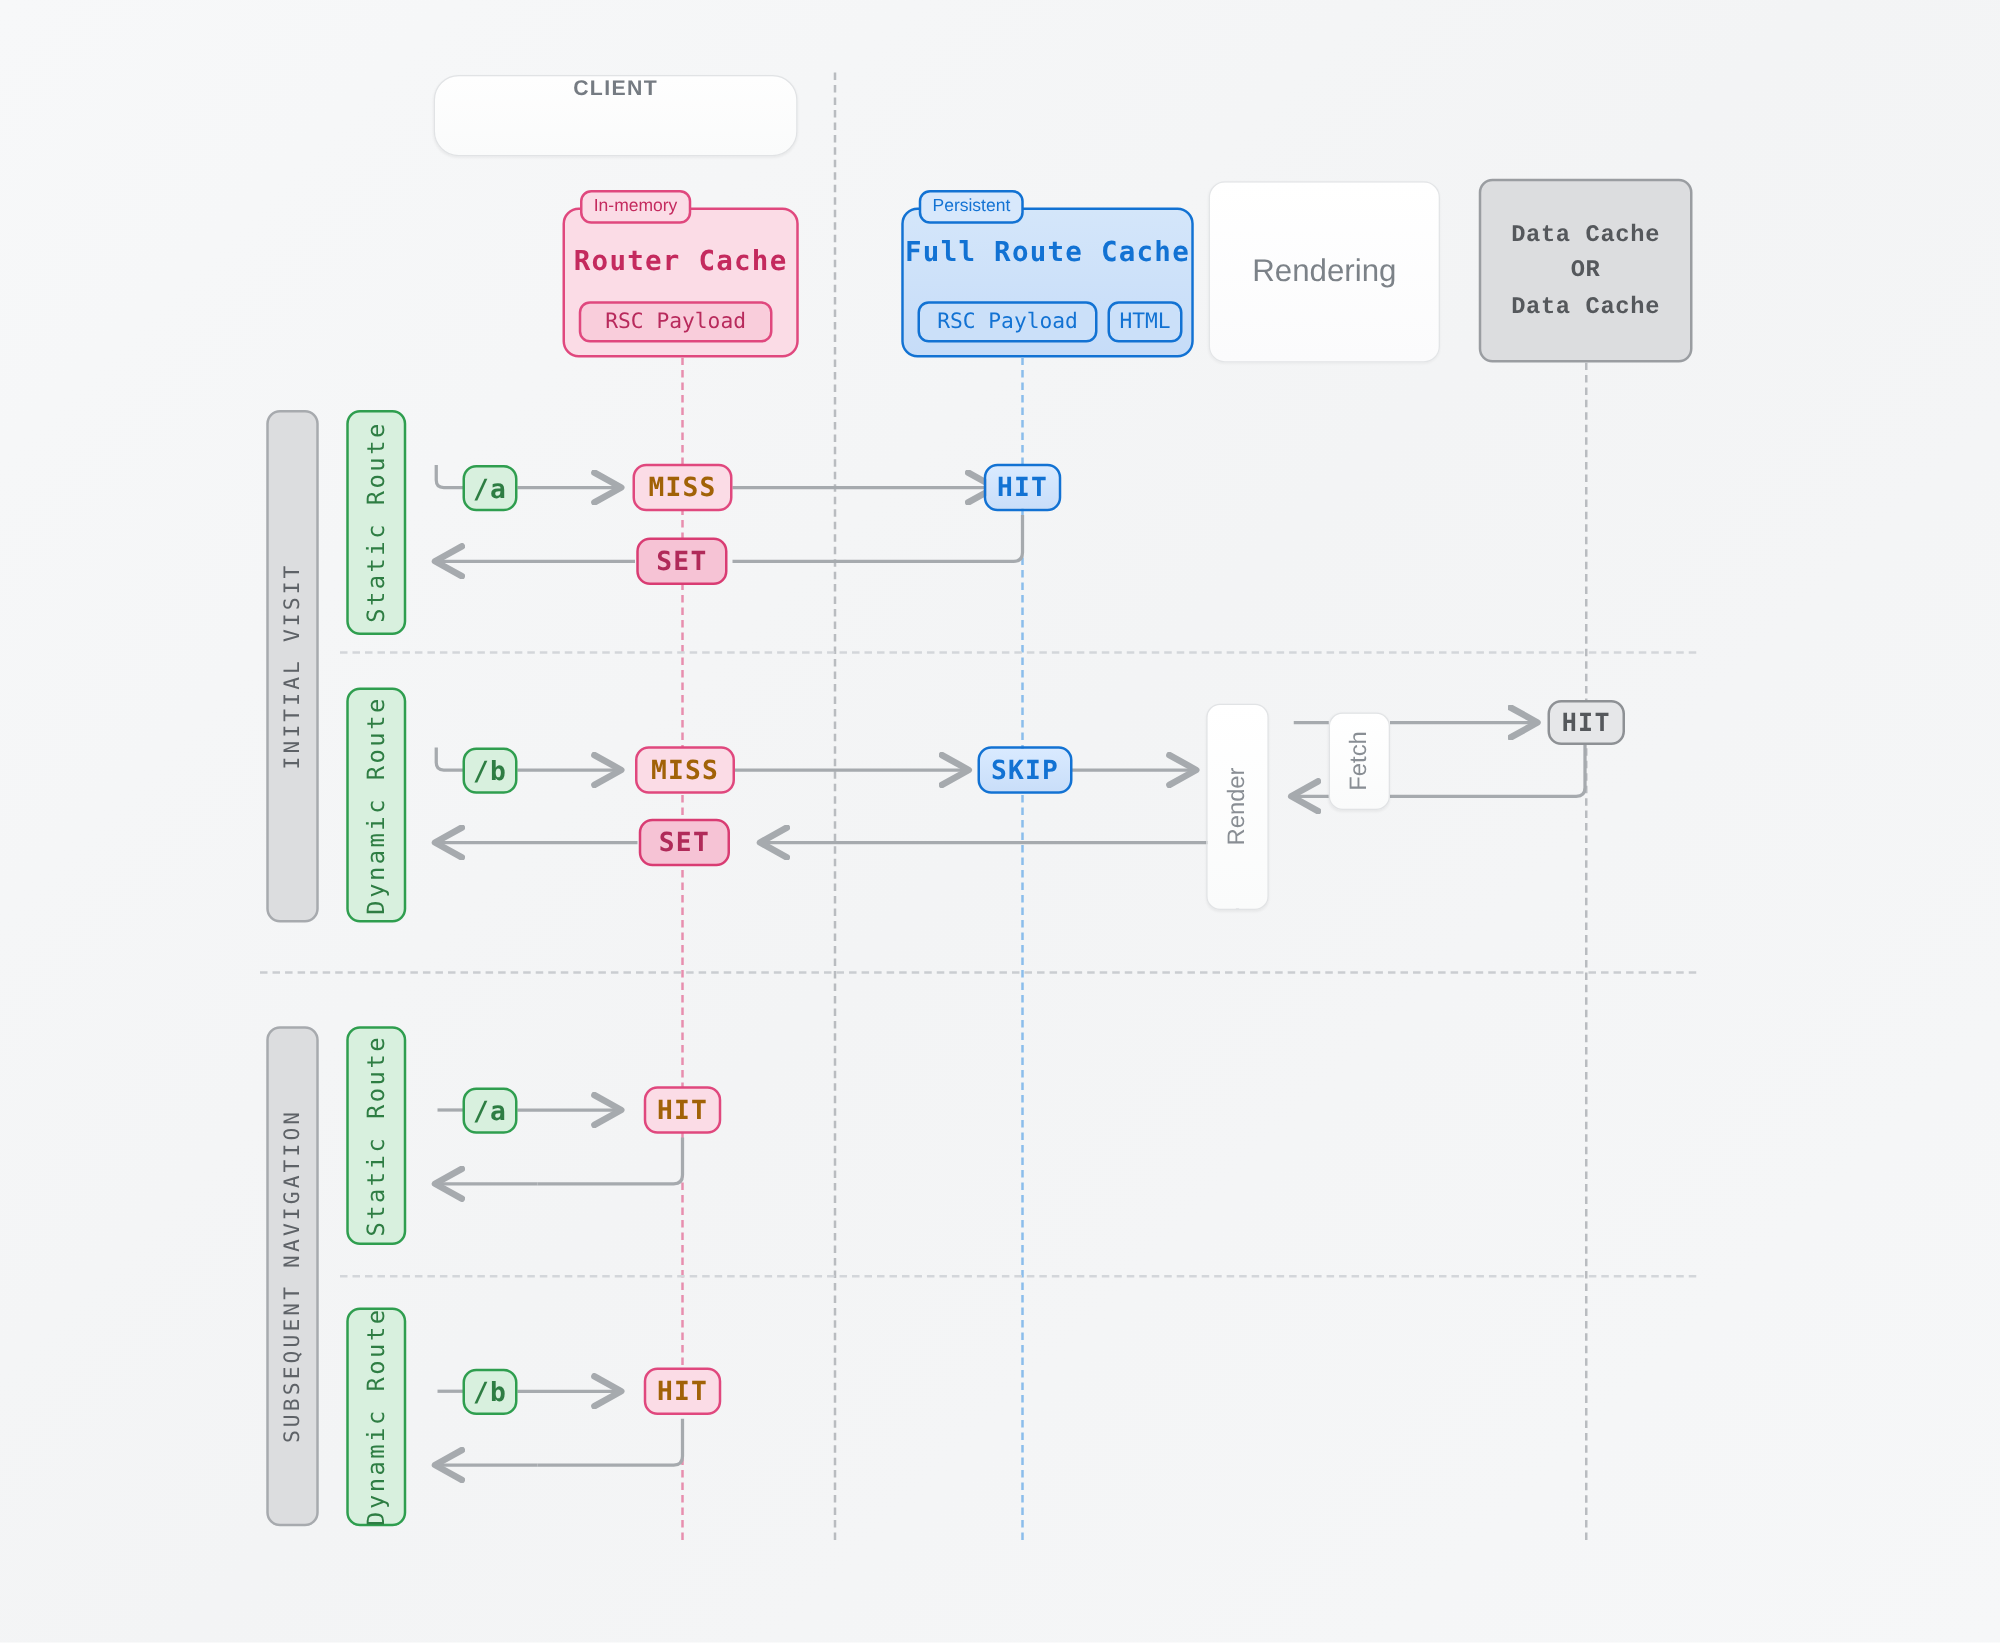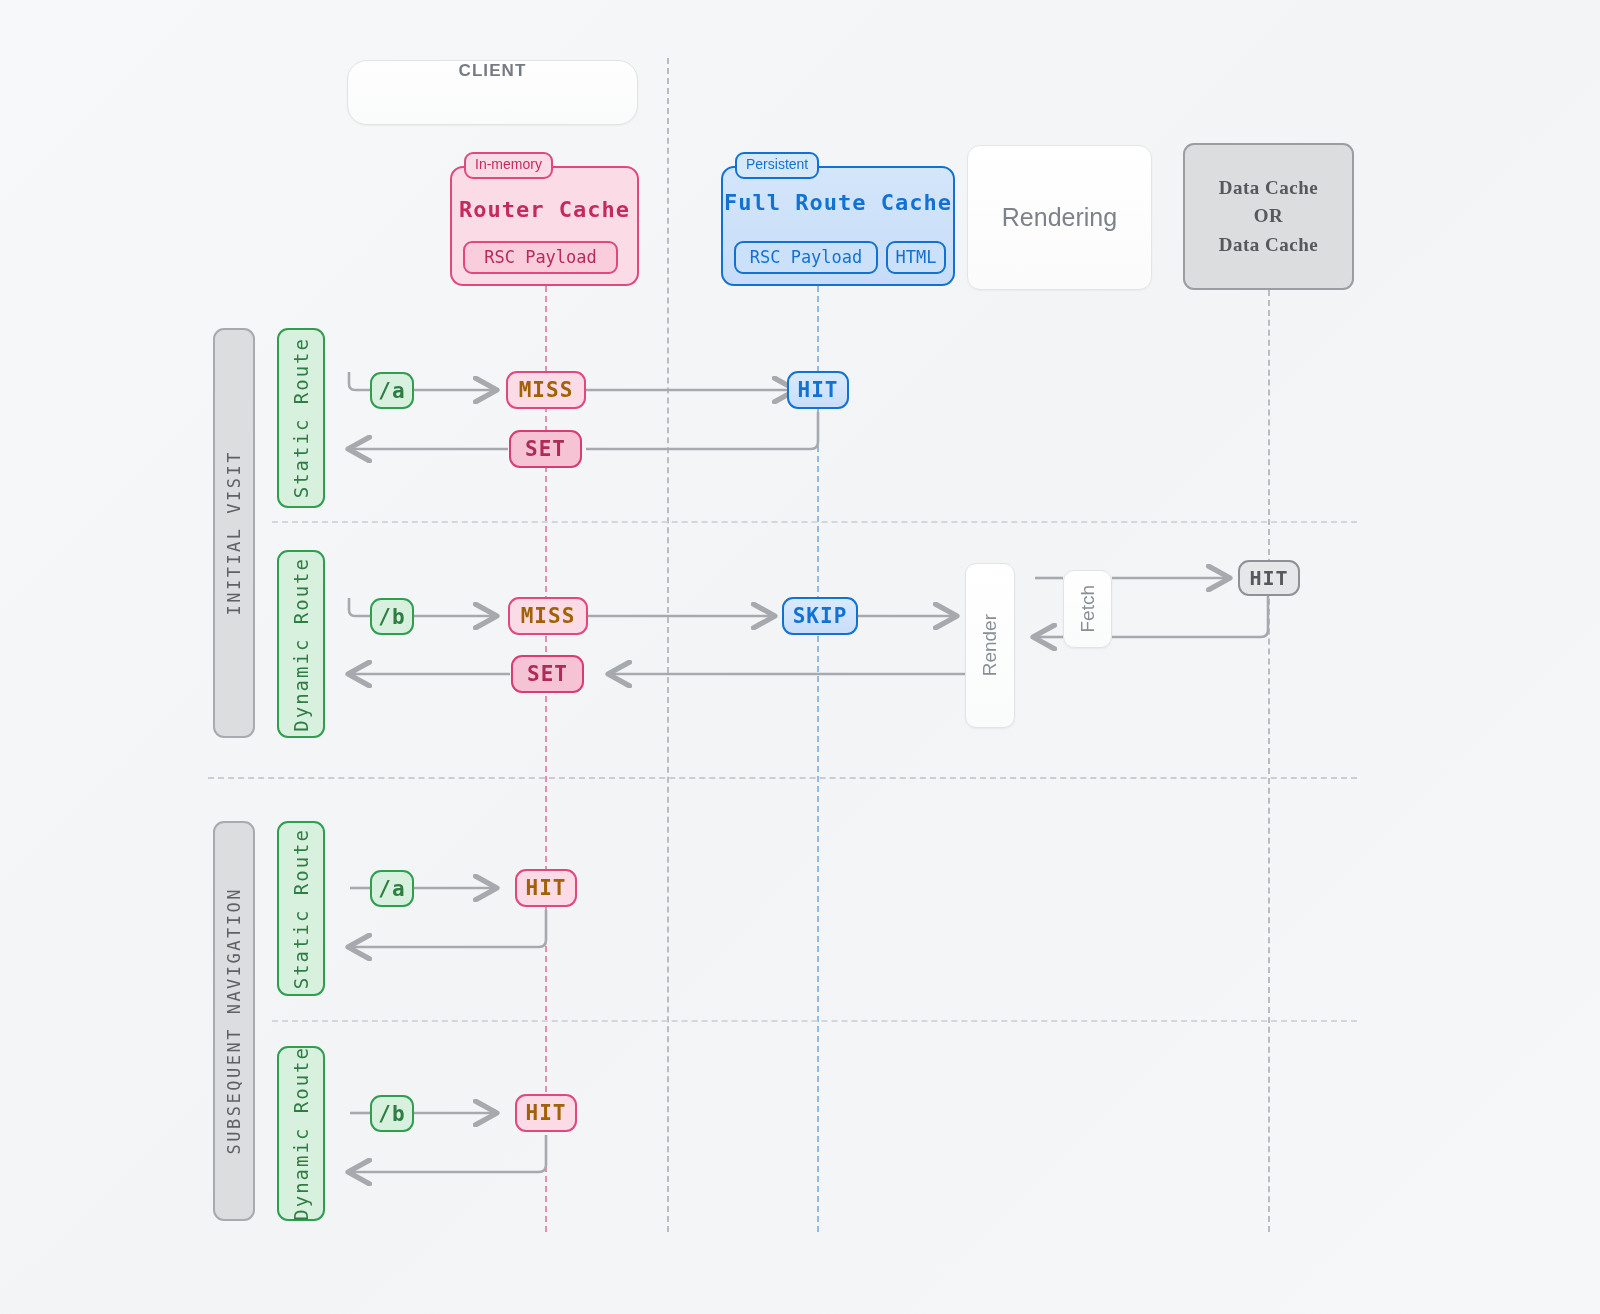--- a/index.html
+++ b/index.html
@@ -59,21 +59,21 @@
   .white-card{
     background:linear-gradient(180deg,#ffffff 0%,#fbfbfc 100%);
     border:1px solid #e3e5e7;border-radius:13px;
     box-shadow:0 1px 2px rgba(0,0,0,.04);
     display:flex;align-items:center;justify-content:center;
     color:#7c8288;font-size:25px;
   }
   .gray-card{
     background:#dcdddf;border:2.5px solid #9a9da1;border-radius:11px;
     display:flex;flex-direction:column;align-items:center;justify-content:center;
-    color:#55585c;font-family:Liberation Serif, serif;
+    color:#55585c;font-family:Liberation Mono, monospace;
     font-weight:bold;font-size:19px;line-height:1.5;letter-spacing:.5px;
   }
 
   
   .lifeline{position:absolute;width:0;border-left-width:2.5px;border-left-style:dashed;}
   .ll-pink{border-left-color:#e78eae;}
   .ll-blue{border-left-color:#8bbdeb;}
   .ll-gray{border-left-color:#b9bcc0;}
 
   

